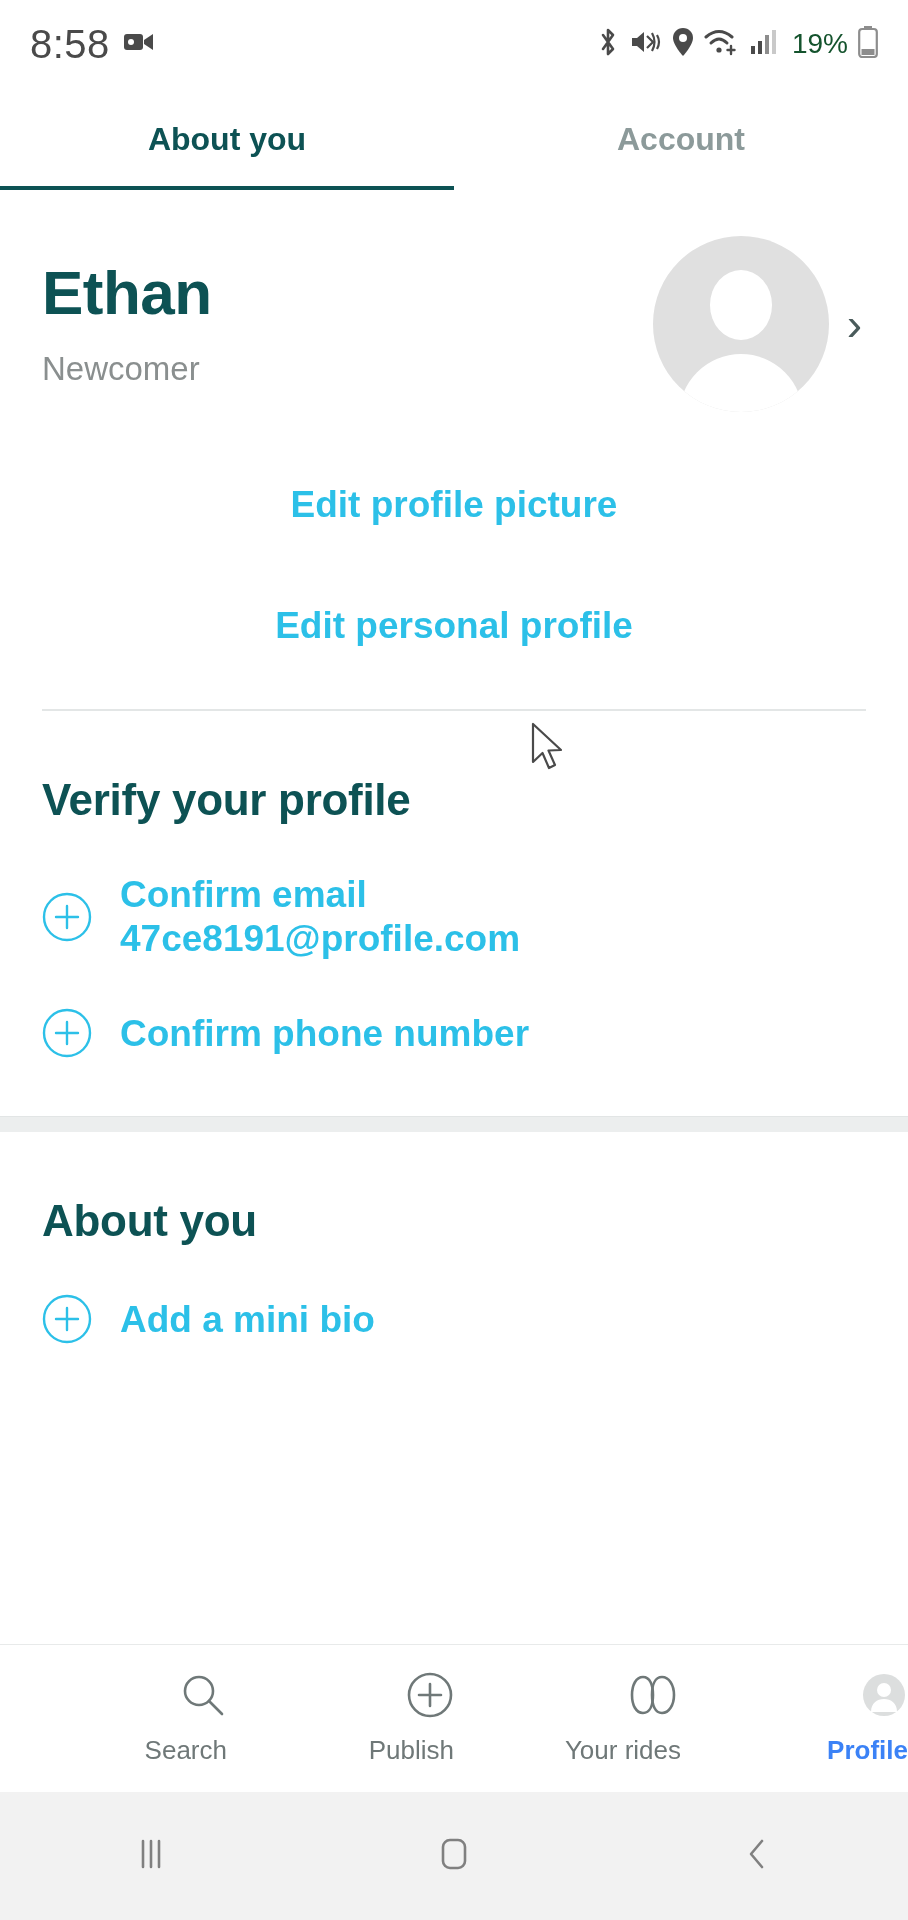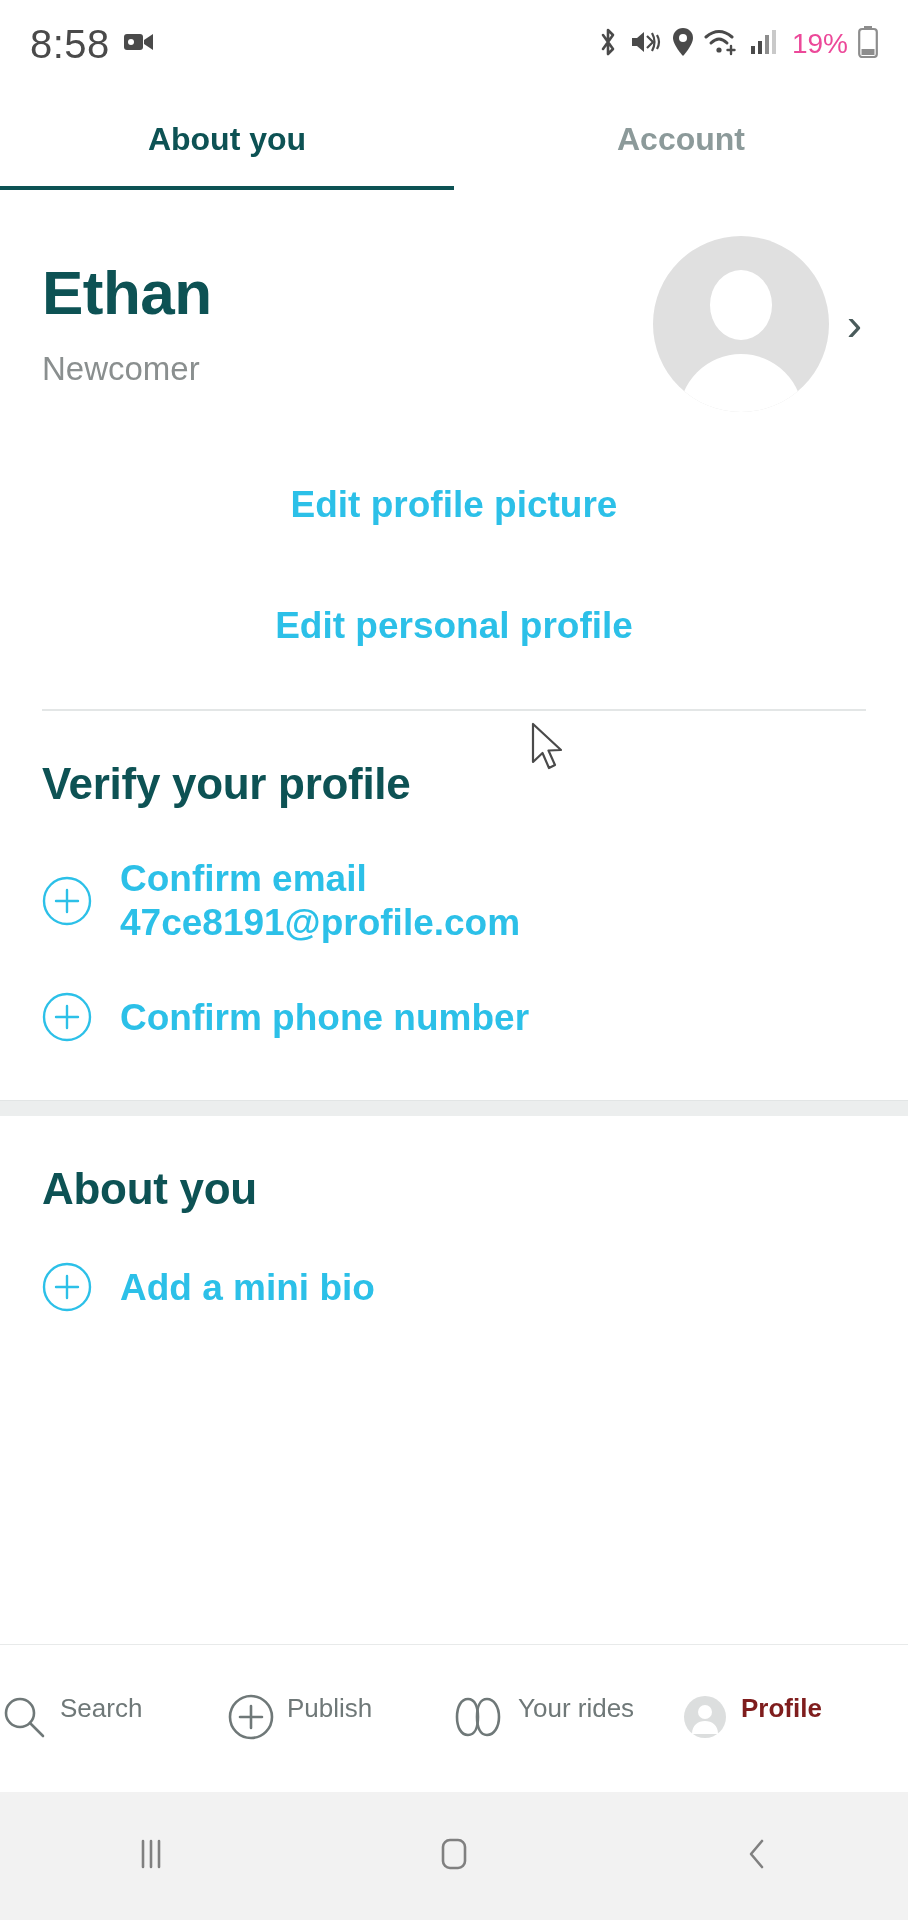--- a/index.html
+++ b/index.html
@@ -12,21 +12,21 @@
   .phone { position:relative; width:908px; height:1920px; background:#fff; }
 
   
   .statusbar {
     height: 88px; display:flex; align-items:center;
     padding: 0 30px; background:#fff;
   }
   .sb-left { display:flex; align-items:center; gap:14px; }
   .sb-time { font-size:40px; color:#4a4a4a; letter-spacing:0.5px; }
   .sb-right { margin-left:auto; display:flex; align-items:center; gap:10px; }
-  .sb-pct { font-size:28px; color:#ec4899; margin-left:6px; }
+  .sb-pct { font-size:28px; color:#14532d; margin-left:6px; }
   .sb-ico { display:block; }
 
   
   .tabs { display:flex; height:102px; position:relative; background:#fff; }
   .tab {
     flex:1; display:flex; align-items:center; justify-content:center;
     font-size:32px; font-weight:bold;
   }
   .tab.active { color:#0d5254; }
   .tab.inactive { color:#8c9a9a; font-weight:bold; }
@@ -52,39 +52,39 @@
   .link {
     font-size:37px; color:#2cc0e8; font-weight:bold; padding: 18px 0 16px 0; line-height:1.15;text-align:center;
   }
   .link + .link { margin-top:44px; }
 
   .divider { height:2px; background:#e3e6e6; margin: 46px 42px 0 42px; }
 
   
   .section { padding: 0 42px; }
   .section-title {
-    font-size:44px; font-weight:bold; color:#0d5254; padding-top:48px; letter-spacing:-0.3px;
+    font-size:44px; font-weight:bold; color:#0d5254; padding-top:48px; letter-spacing:-0.3px;margin-top:16px;
   }
   .row { display:flex; align-items:center; gap:28px; padding-top:48px; }
   .row.two-line { align-items:center; }
   .plus-ico { flex:0 0 auto; width:50px; height:50px; }
   .row-label { font-size:37px; color:#2cc0e8; font-weight:bold; line-height:1.18; }
 
   
   .band { height:16px; background:#eceeee; margin-top:58px; border-top:1px solid #e2e5e5; }
 
   
   .bottom-nav {
     position:absolute; left:0; bottom:128px; width:908px; height:148px;
     background:#fff; border-top:1px solid #e8eaea;
     display:flex; align-items:center;
   }
-  .nav-item { flex:1; display:flex; flex-direction:row; align-items:flex-start; gap:12px; }
+  .nav-item { flex:1; display:flex; flex-direction:column; align-items:flex-end; gap:12px; }
   .nav-label { font-size:26px; color:#6f7878; }
-  .nav-item.active .nav-label { color:#7f1d1d; font-weight:bold; }
+  .nav-item.active .nav-label { color:#3b82f6; font-weight:bold; }
 
   
   .android-nav {
     position:absolute; left:0; bottom:0; width:908px; height:128px;
     background:#f2f2f2; display:flex; align-items:center;
   }
   .an-item { flex:1; display:flex; align-items:center; justify-content:center; }
 
   
   .cursor { position:absolute; left:530px; top:722px; pointer-events:none; }

